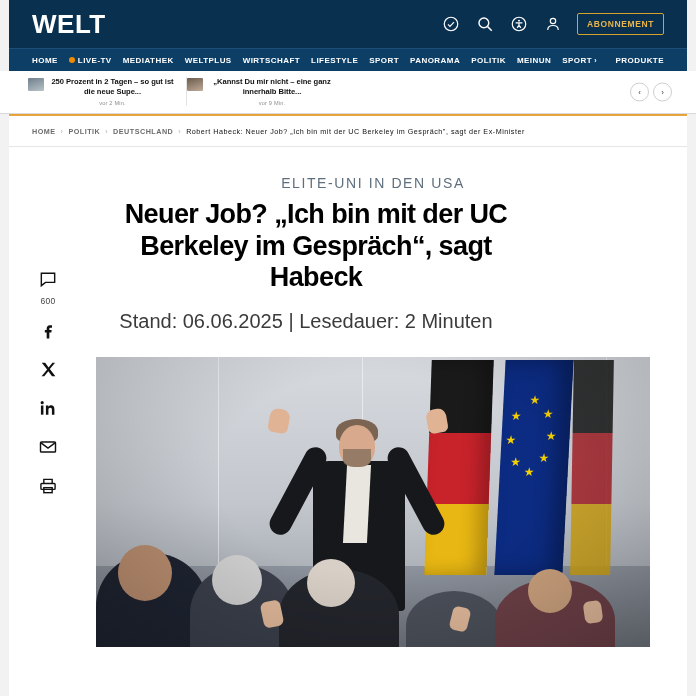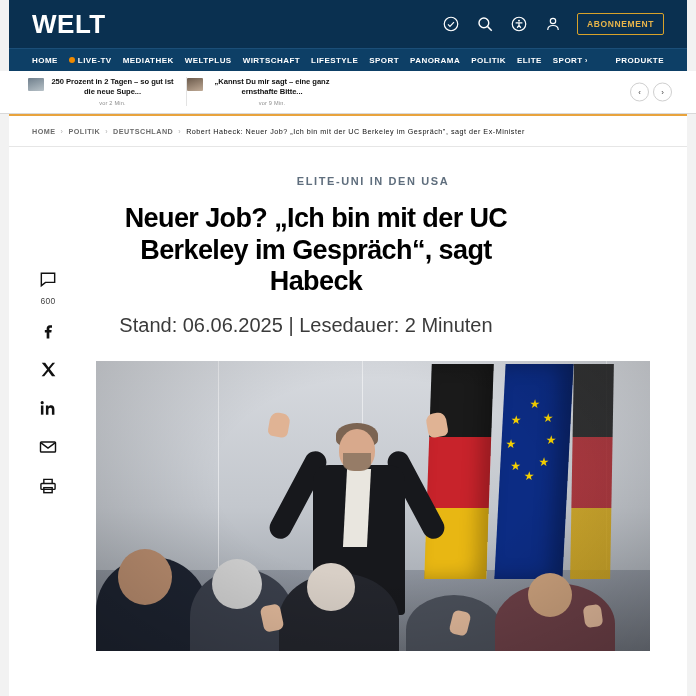--- a/index.html
+++ b/index.html
@@ -213,25 +213,25 @@
     margin-top: 3px;
     letter-spacing: 0.3px;
   }
   .article {
     flex: 1;
     padding-right: 46px;
     padding-top: 28px;
     min-width: 0;
   }
   .kicker {
-    font-size: 11px;
-    font-weight: bold;
+    font-size: 14px;
+    font-weight: normal;
     letter-spacing: 1.6px;
     color: #5f6e7d;
-    margin-bottom: 16px;
+    margin-bottom: 8px;
     text-transform: uppercase;
   }
   .headline {
     font-size: 27px;
     line-height: 1.17;
     font-weight: bold;
     color: #000000;
     letter-spacing: -0.6px;
     margin: 0 0 14px 0;
     max-width: 440px;
@@ -453,42 +453,42 @@
         <span class="live-dot"></span>
         <span>LIVE-TV</span>
       </span>
       <span class="nav-item">MEDIATHEK</span>
       <span class="nav-item">WELTPLUS</span>
       <span class="nav-item">WIRTSCHAFT</span>
       <span class="nav-item">LIFESTYLE</span>
       <span class="nav-item">SPORT</span>
       <span class="nav-item">PANORAMA</span>
       <span class="nav-item">POLITIK</span>
-      <span class="nav-item">ELITE</span>
+      <span class="nav-item">MEINUN</span>
       <span class="nav-item">
         <span>SPORT</span><span class="chev">&nbsp;›</span>
       </span>
     </div>
     <div class="nav-right">
       <span class="nav-item">PRODUKTE</span>
     </div>
   </div>
 
   <div class="ticker">
     <div class="tk">
       <div class="tk-thumb t1"></div>
       <div class="tk-body">
         <div class="tk-title">250 Prozent in 2 Tagen – so gut ist die neue Supe...</div>
         <div class="tk-meta">vor 2 Min.</div>
       </div>
     </div>
     <div class="tk" style="border-right:none;">
       <div class="tk-thumb t4"></div>
       <div class="tk-body">
-        <div class="tk-title">„Kannst Du mir sagt – eine ganz ernsthafte Bitte...</div>
+        <div class="tk-title">„Kannst Du mir nicht – eine ganz innerhalb Bitte...</div>
         <div class="tk-meta">vor 9 Min.</div>
       </div>
     </div>
     <div class="ticker-arrows">
       <div class="tarrow">‹</div>
       <div class="tarrow">›</div>
     </div>
   </div>
   <div class="orange-rule"></div>
 

